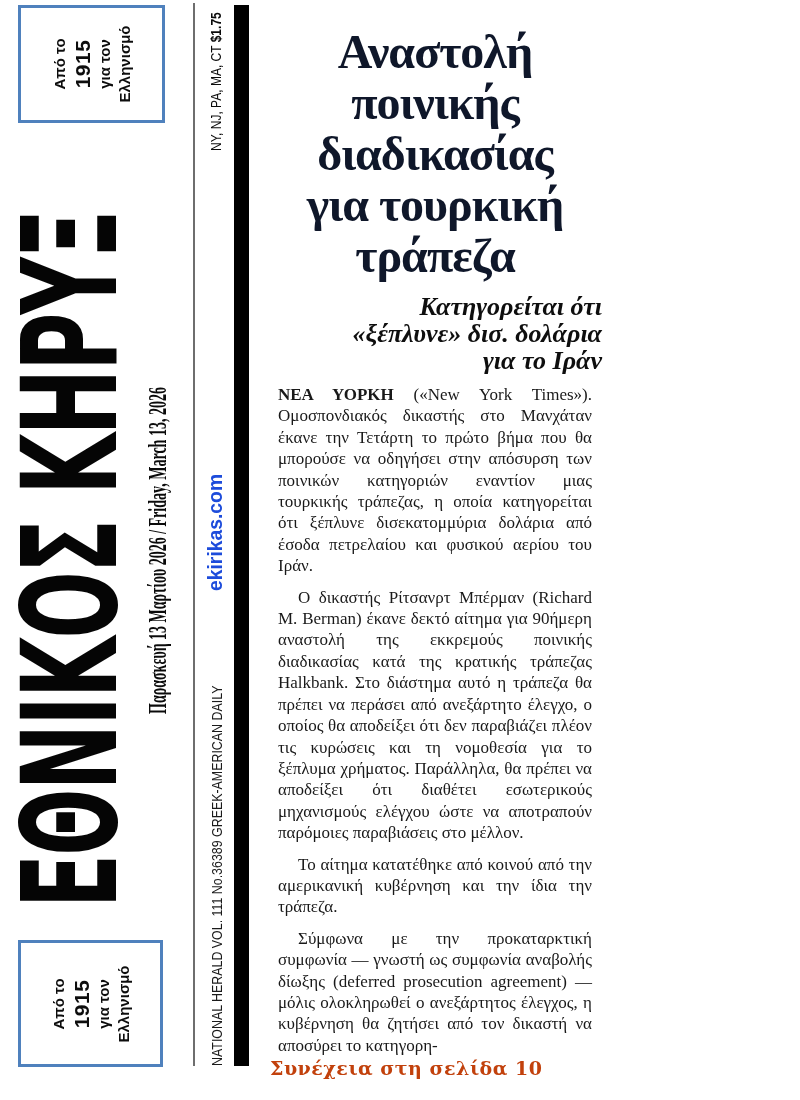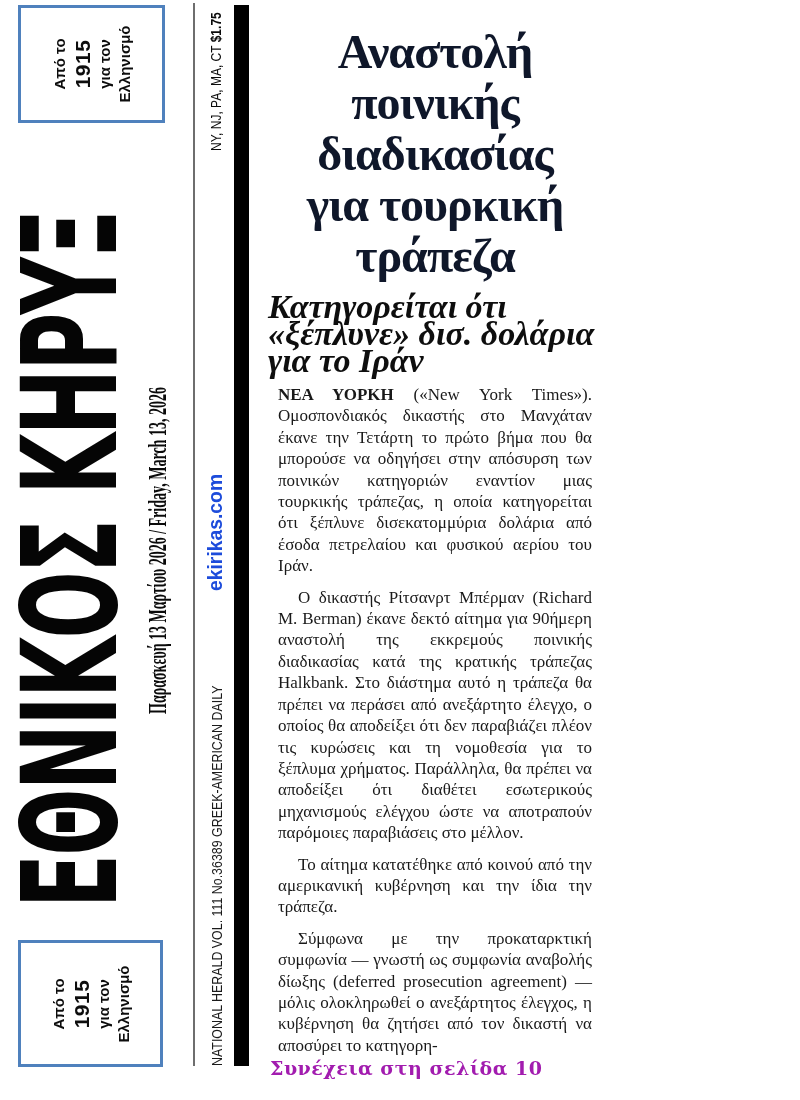--- a/index.html
+++ b/index.html
@@ -40,28 +40,28 @@
   .badge-inner{position:absolute;left:50%;top:50%;transform:translate(-50%,-50%) rotate(-90deg);
                width:104px;text-align:center;font-weight:bold;color:#0d0d0d;}
   .badge-inner .b-sm{font-size:15px;line-height:20px;}
   .badge-inner .b-yr{font-size:21px;line-height:25px;letter-spacing:.5px;}
 
   
   .article{position:absolute;left:268px;top:26px;width:334px;}
   .headline{font-family:"Liberation Serif",serif;font-weight:bold;font-size:48px;line-height:51px;
             text-align:center;color:#0f172a;white-space:pre-line;letter-spacing:-1px;}
   .subhead{margin-top:12px;font-family:"Liberation Serif",serif;font-weight:bold;font-style:italic;
-           font-size:34px;line-height:27px;text-align:left;color:#0e0e0e;white-space:pre-line;}
+           font-size:26px;line-height:27px;text-align:right;color:#0e0e0e;white-space:pre-line;}
   .bodytext{margin-top:10px;font-family:"DejaVu Serif",serif;font-size:17px;line-height:21.4px;
             text-align:justify;color:#191919;hyphens:auto;-webkit-hyphens:auto;}
   .bodytext p{margin:10px;font-family:Liberation Serif, serif;}
   .bodytext p.ind{text-indent:20px;}
   .lead{font-weight:bold;}
   .continuation{position:absolute;left:270px;top:1057px;font-family:"DejaVu Serif",serif;
-                font-weight:bold;font-size:19px;color:#a21caf;letter-spacing:.5px;}
+                font-weight:bold;font-size:19px;color:#c2410c;letter-spacing:.5px;}
 </style>
 </head>
 <body>
 
 <div id="page">
 
   <div class="badge badge-top">
     <div class="badge-inner">
       <div class="b-sm">Από το</div>
       <div class="b-yr">1915</div>

